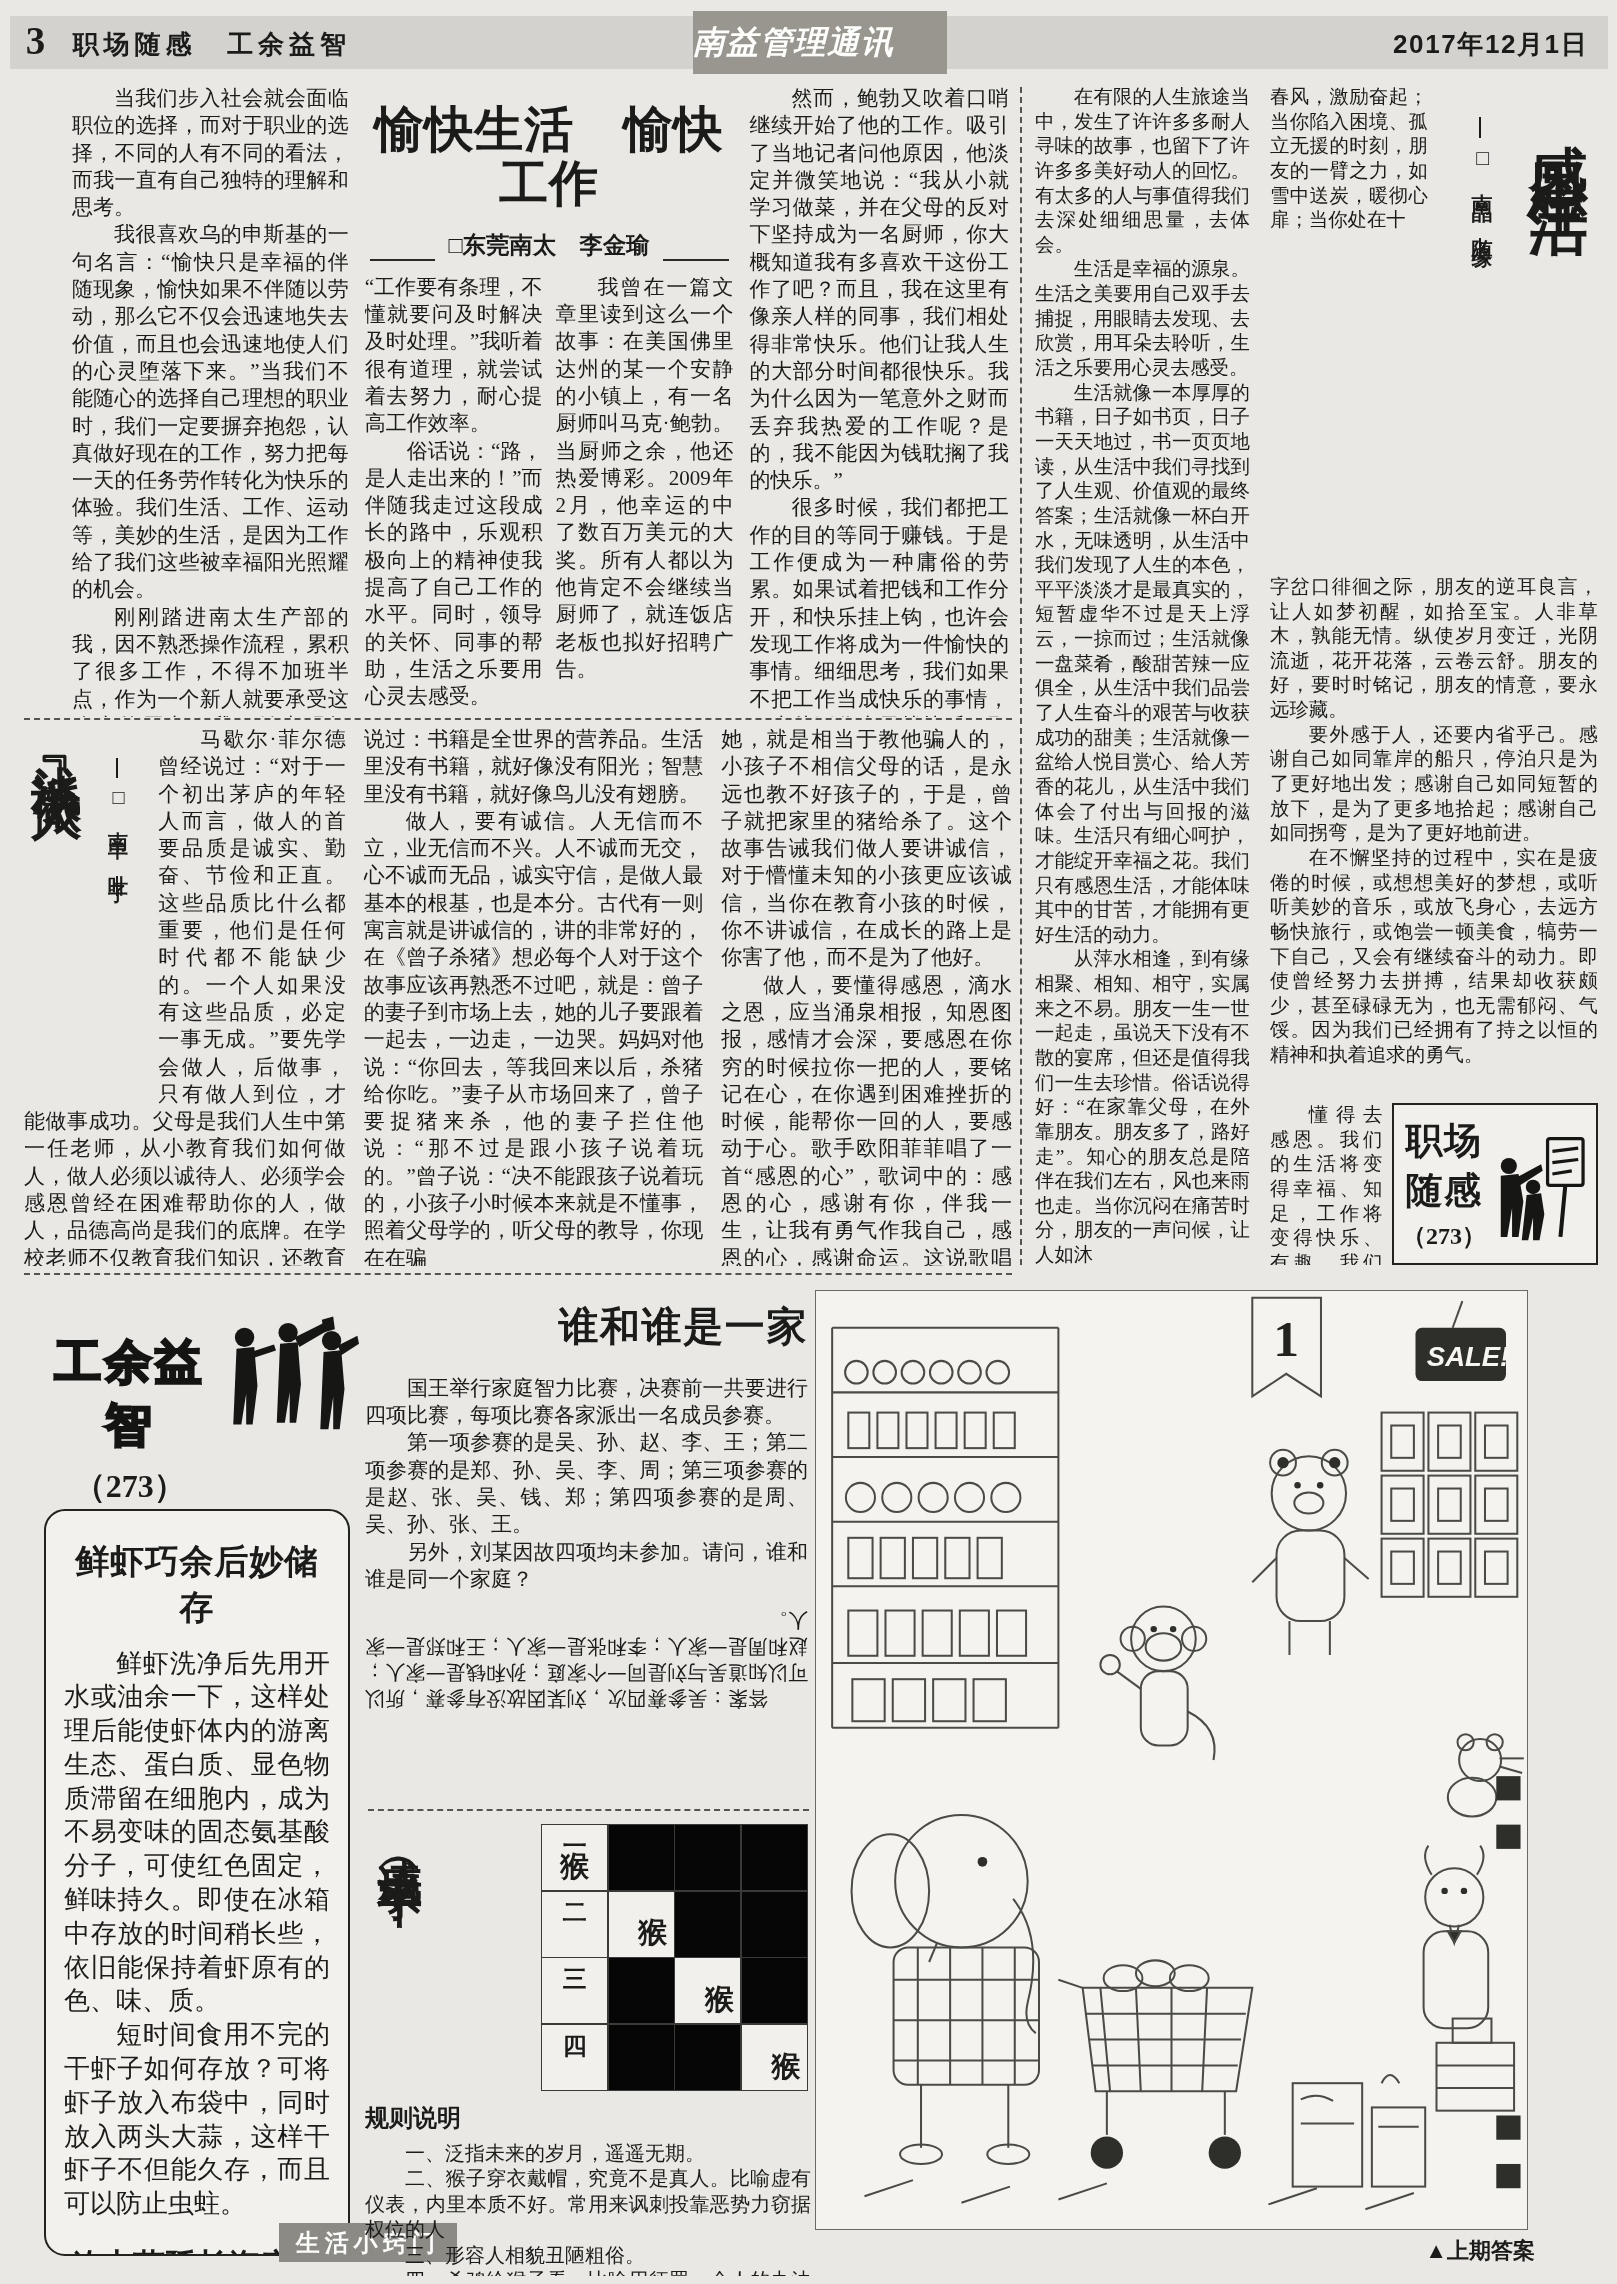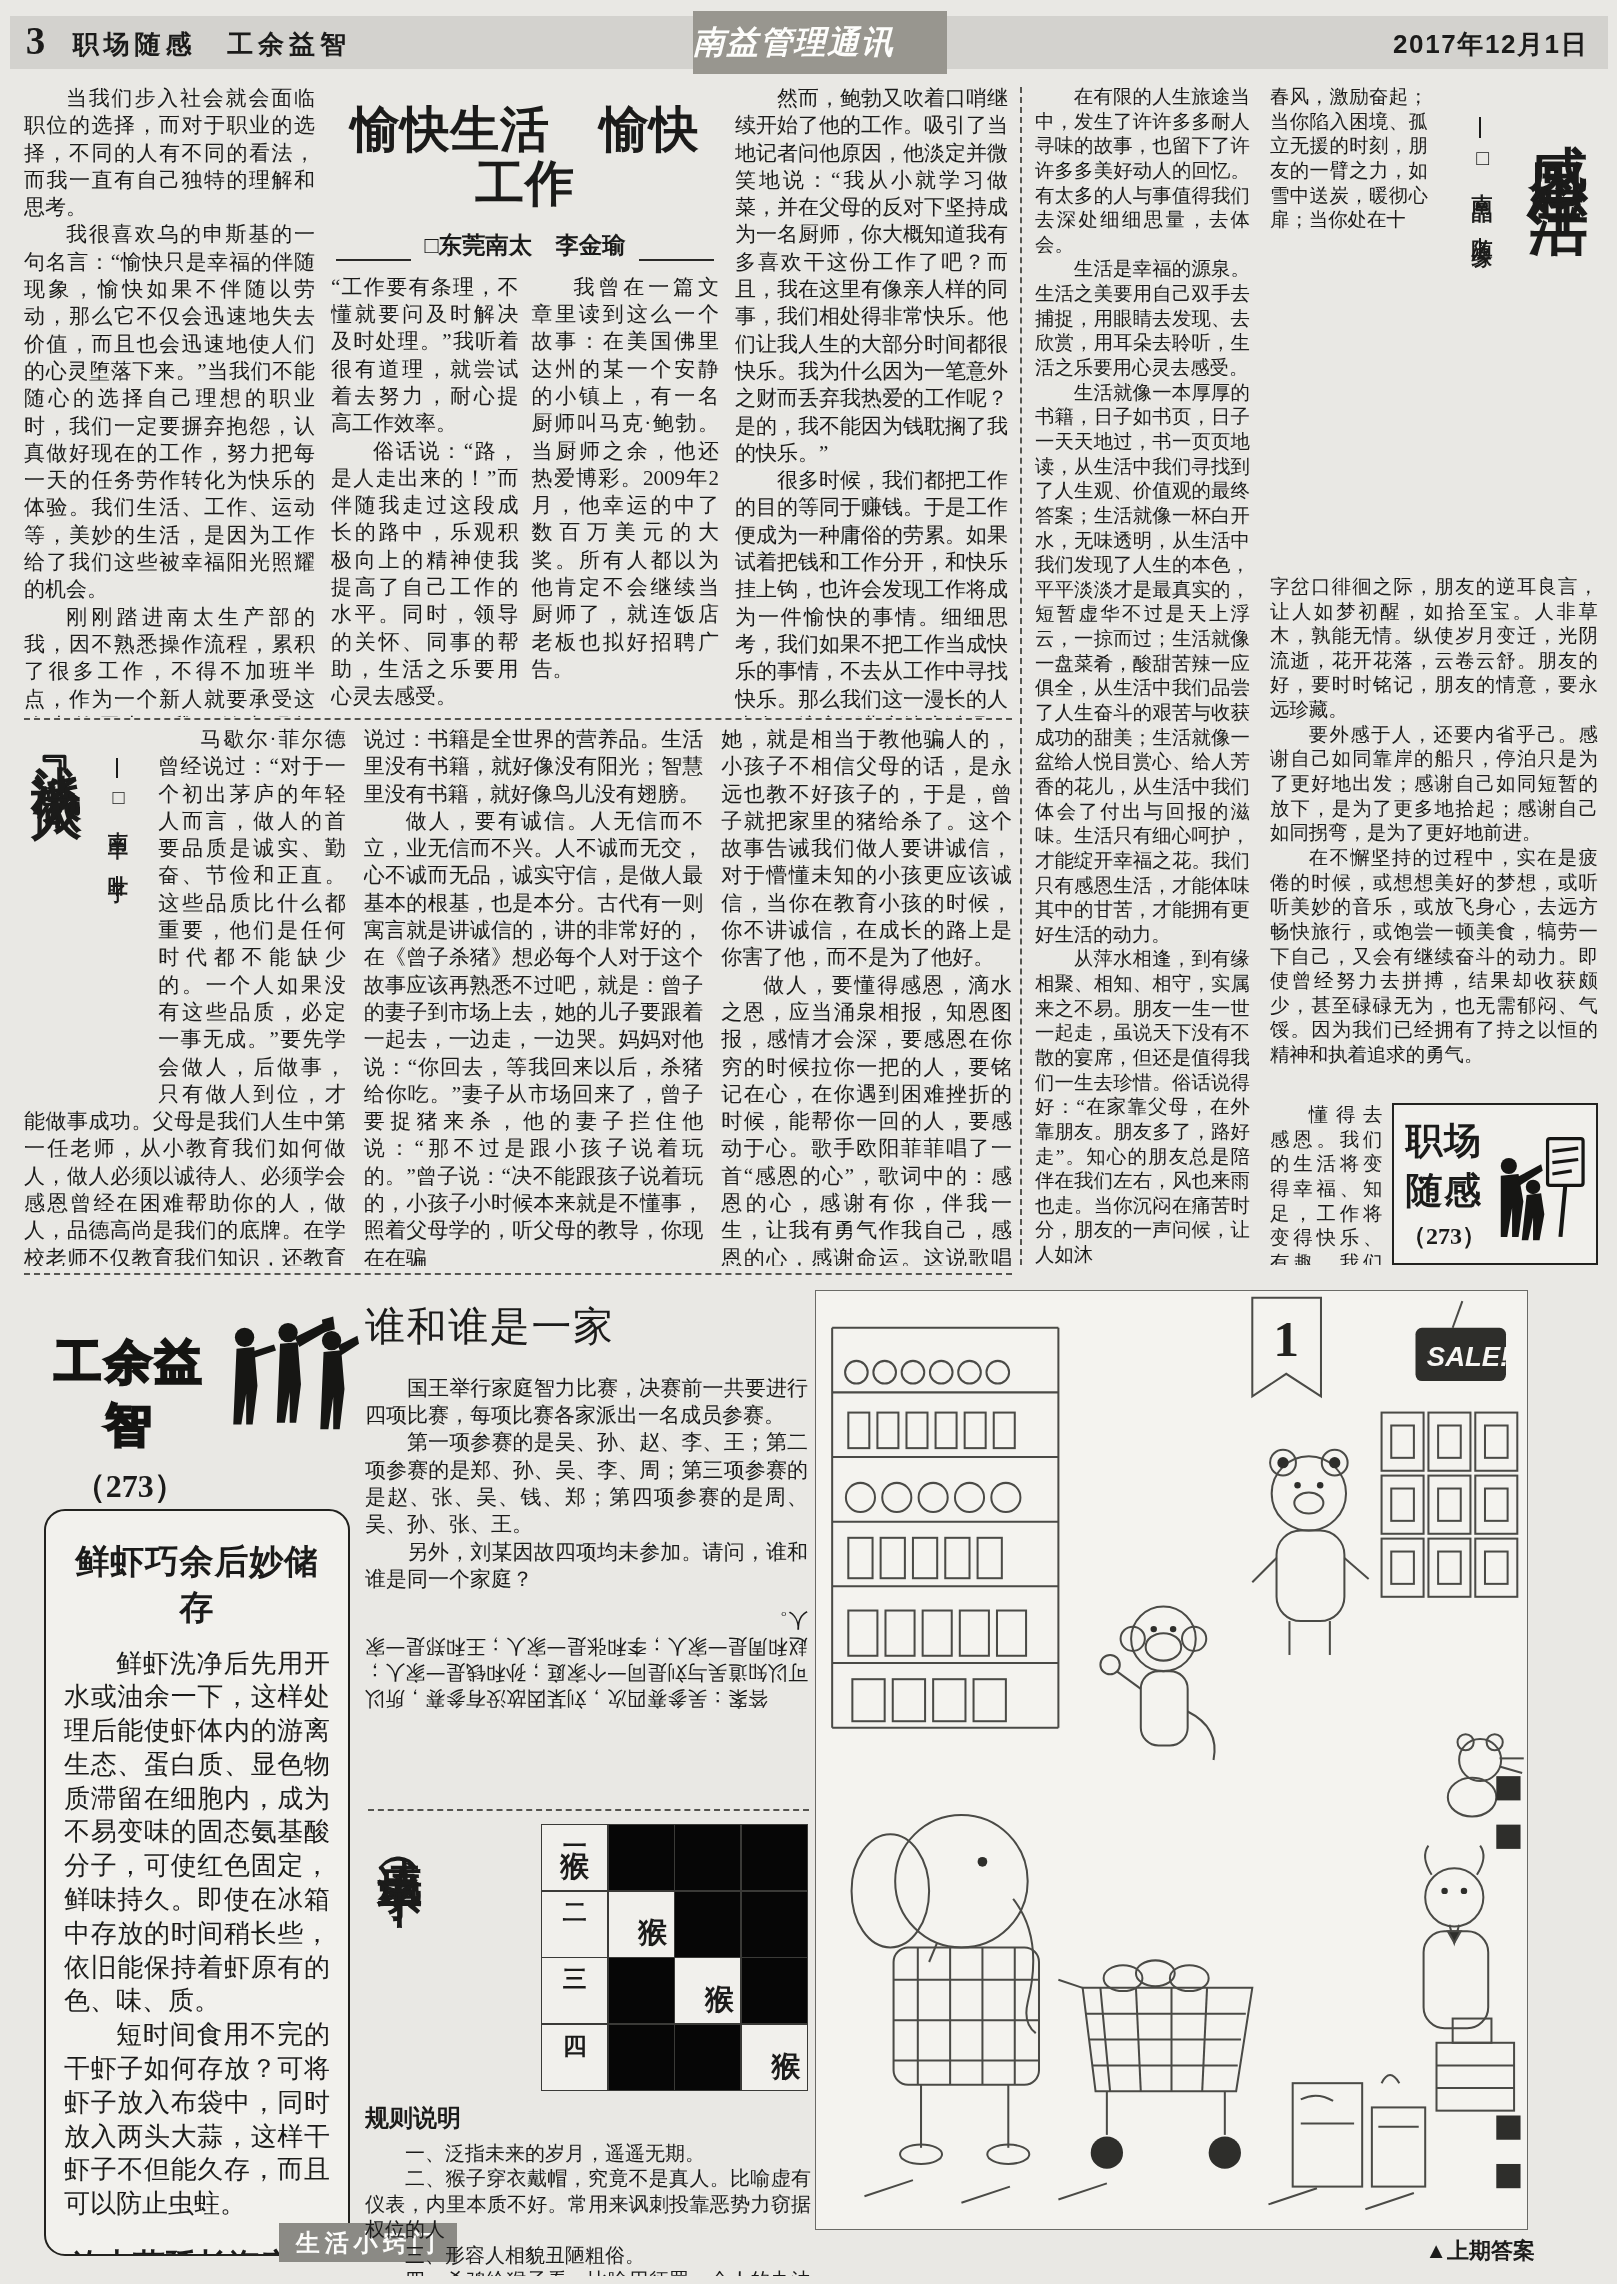--- a/index.html
+++ b/index.html
@@ -21,21 +21,21 @@
   .header-date{position:absolute;right:19.4px;top:11.3px;font-size:26px;font-weight:bold;
         font-family:"Liberation Sans",sans-serif;letter-spacing:1.6px;}
 
   
   .para{margin:0;text-indent:2em;text-align:justify;font-size:21px;line-height:1.3;}
   .cont-first{text-indent:0 !important;}
   .col{overflow:hidden;}
 
   
   .article1{position:absolute;left:24px;top:85px;width:985px;height:632px;display:flex;gap:16px;}
-  .a1col1{width:291px;}
+  .a1col1{width:291px;margin-left:48px;}
   .a1center{width:388px;display:flex;flex-direction:column;}
   .a1title{font-family:"Liberation Sans",sans-serif;font-weight:900;font-size:49px;text-align:center;
         line-height:1.1;margin-top:18px;letter-spacing:0.8px;}
   .byline{display:flex;align-items:flex-end;gap:13px;margin:18px 4.9px 13px 4.9px;}
   .byline .rule{flex:1;height:1.6px;background:#2a2a28;}
   .byline-text{font-family:"Liberation Sans",sans-serif;font-weight:bold;font-size:23.4px;white-space:nowrap;}
   .a1body{flex:1;column-count:2;column-gap:13px;overflow:hidden;}
   .a1col3{width:273px;}
 
   
@@ -88,21 +88,21 @@
   .tbox-title{font-family:"Liberation Sans",sans-serif;font-weight:900;font-size:34px;text-align:center;
         margin:6.5px 0 16px 0;letter-spacing:0.8px;}
   .tbox-title2{font-family:"Liberation Sans",sans-serif;font-weight:900;font-size:32px;text-align:center;
         line-height:1.25;margin:24px 0 16px 0;}
   .tips-badge{position:absolute;left:279px;top:2223px;width:178px;height:39px;background:var(--badge);
         color:#fcfcfa;font-family:"Liberation Sans",sans-serif;font-weight:bold;font-size:24px;
         letter-spacing:4.9px;display:flex;align-items:center;justify-content:center;}
 
   
   .puzzle{position:absolute;left:365px;top:1294px;width:443px;height:501px;overflow:hidden;}
-  .ptitle{font-family:"Liberation Sans",sans-serif;font-weight:400;font-size:40px;text-align:left;
+  .ptitle{font-family:"Liberation Sans",sans-serif;font-weight:700;font-size:40px;text-align:right;
         margin:4.9px 0 21px 0;letter-spacing:1.6px;}
   .answer-flip{transform:rotate(180deg);margin-top:14.6px;}
   .answer-flip .para{font-size:20px;}
 
   .crossword{position:absolute;left:365px;top:1824px;width:443px;display:flex;}
   .cwtitle{writing-mode:vertical-rl;text-orientation:mixed;font-size:44px;font-weight:900;
         font-family:"Liberation Sans",sans-serif;letter-spacing:4.9px;height:275px;margin-left:6.5px;}
   .cwgrid{margin-left:auto;display:grid;grid-template-columns:repeat(4,65px);grid-auto-rows:65px;
         gap:1.6px;background:#3a3a37;border:1.6px solid #3a3a37;width:max-content;height:max-content;}
   .cell{position:relative;}

